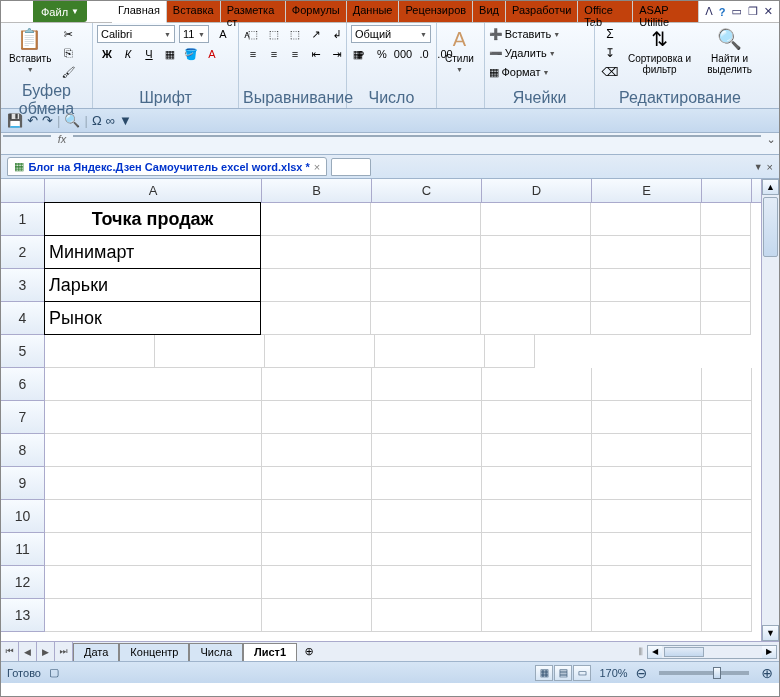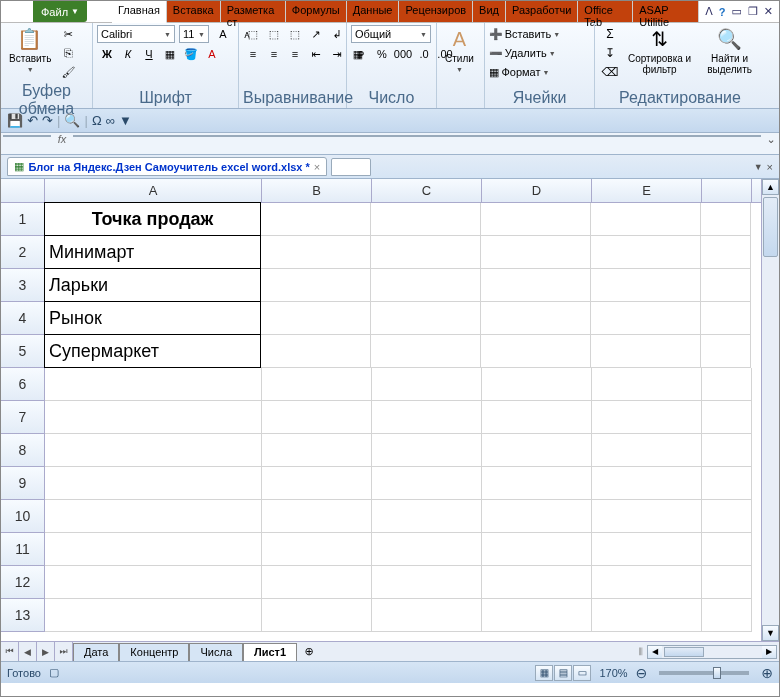--- a/index.html
+++ b/index.html
@@ -316,21 +316,20 @@
           <div class="row-h">4</div>
           <div class="cell col-A bordered">Рынок</div>
           <div class="cell col-B"></div>
           <div class="cell col-C"></div>
           <div class="cell col-D"></div>
           <div class="cell col-E"></div>
           <div class="cell col-F"></div>
         </div>
         <div class="row">
           <div class="row-h">5</div>
-          <div class="cell col-A bordered">Супермаркет</div>
           <div class="cell col-B"></div>
           <div class="cell col-C"></div>
           <div class="cell col-D"></div>
           <div class="cell col-E"></div>
           <div class="cell col-F"></div>
         </div>
         <div class="row">
           <div class="row-h">6</div>
           <div class="cell col-A"></div>
           <div class="cell col-B"></div>

